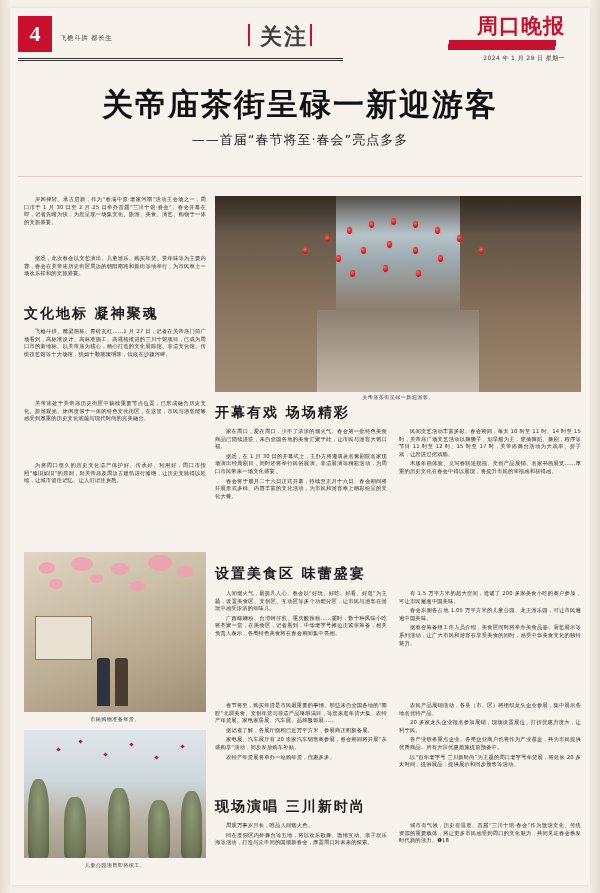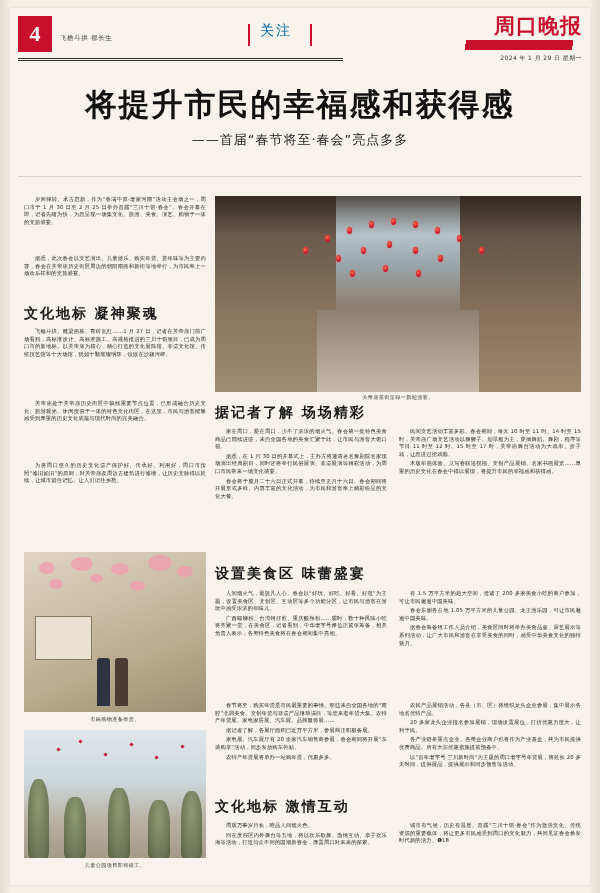--- a/index.html
+++ b/index.html
@@ -70,39 +70,39 @@
     left: 0;
     top: 46px;
     width: 325px;
     height: 1px;
     background: #333;
   }
   .section-title {
     position: absolute;
     left: 242px;
     top: 8px;
-    font-size: 14px;
-    font-weight: normal;
-    color: #0369a1;
+    font-size: 22px;
+    font-weight: bold;
+    color: #404040;
     font-family: "DejaVu Sans", sans-serif;
     letter-spacing: 2px;
   }
   .section-bar-l, .section-bar-r {
     position: absolute;
     top: 10px;
     width: 2px;
     height: 22px;
     background: #c8102e;
   }
   .section-bar-l { left: 230px; }
   .section-bar-r { left: 292px; }
 
   .nameplate {
     position: absolute;
-    right: 0;
+    right: 17px;
     top: 0;
     width: 126px;
     text-align: right;
   }
   .nameplate-title {
     font-size: 21px;
     font-weight: bold;
     color: #c8102e;
     font-family: "Liberation Serif", serif;
     letter-spacing: 1px;
@@ -269,21 +269,21 @@
     <div class="section-title">关注</div>
     <div class="section-bar-r"></div>
 
     <div class="nameplate">
       <div class="nameplate-title">周口晚报</div>
       <div class="nameplate-swoosh"></div>
       <div class="nameplate-date">2024 年 1 月 29 日  星期一</div>
     </div>
   </div>
 
-  <div class="headline">将提升市民的幸福感和获得感</div>
+  <div class="headline">关帝庙茶街呈碌一新迎游客</div>
   <div class="subheadline">——首届“春节将至·春会”亮点多多</div>
   <div class="head-rule"></div>
 
   <div class="col-text" style="left:24px; top:196px; width:182px;">
     <p>岁回律转、承古启新，作为“春满中原·老家河南”活动主会场之一，周口市于 1 月 30 日至 2 月 25 日举办首届“三川十馆·春会”。春会开幕在即，记者先睹为快，为您呈现一场集文化、旅游、美食、演艺、购物于一体的文旅盛宴。</p>
   </div>
   <div class="col-text" style="left:24px; top:255px; width:182px;">
     <p>据悉，此次春会以文艺演出、儿童游乐、购买年货、赏年味等为主要内容，春会在关帝庙历史街区周边的朝阳南路和新街等地举行，为市民奉上一场欢乐祥和的文旅盛宴。</p>
   </div>
 
@@ -350,21 +350,21 @@
     <div class="lantern" style="left:54%; top:26%;"></div>
     <div class="lantern" style="left:61%; top:30%;"></div>
     <div class="lantern" style="left:37%; top:38%;"></div>
     <div class="lantern" style="left:46%; top:35%;"></div>
     <div class="lantern" style="left:55%; top:38%;"></div>
     <div class="lantern" style="left:24%; top:26%;"></div>
     <div class="lantern" style="left:72%; top:26%;"></div>
   </div>
   <div class="caption" style="left:215px; top:394px; width:366px;">关帝庙茶街呈碌一新迎游客。</div>
 
-  <div class="sub-head" style="left:215px; top:404px; width:366px;">据记者了解 场场精彩</div>
+  <div class="sub-head" style="left:215px; top:404px; width:366px;">开幕有戏 场场精彩</div>
 
   <div class="col-text" style="left:215px; top:428px; width:172px;">
     <p>家在周口，爱在周口，少不了浓浓的烟火气。春会第一批特色美食商品已陆续进驻，来自全国各地的美食汇聚于此，让市民与游客大饱口福。</p>
     <p>据悉，在 1 月 30 日的开幕式上，主办方将邀请著名豫剧院名家现场演出经典剧目，同时还将举行民俗展演、非遗展演等精彩活动，为周口市民带来一场文化盛宴。</p>
     <p>春会将于腊月二十六日正式开幕，持续至正月十六日。春会期间将开展形式多样、内容丰富的文化活动，为市民和游客奉上精彩纷呈的文化大餐。</p>
   </div>
   <div class="col-text" style="left:399px; top:428px; width:182px;">
     <p>民间文艺活动丰富多彩。春会期间，每天 10 时至 11 时、14 时至 15 时，关帝庙广场文艺活动以舞狮子、划旱船为主，穿插舞蹈、舞剧，程序等节目 11 时至 12 时、15 时至 17 时，关帝庙舞台活动为大戏串、折子戏，让您进过把戏瘾。</p>
     <p>木版年画体验、义写春联送祝福、文创产品展销、名家书画展览……厚重的历史文化在春会中得以展现，将提升市民的幸福感和获得感。</p>
   </div>
@@ -388,21 +388,21 @@
     <p>家电展、汽车展厅有 20 余家汽车销售商参展，春会期间将开展“东盛购享”活动，同步发放购车补贴。</p>
     <p>农特产年货展将单办一站购年货，优惠多多。</p>
   </div>
   <div class="col-text" style="left:399px; top:702px; width:182px;">
     <p>农民产品展销活动，各县（市、区）将组织龙头企业参展，集中展示各地名优特产品。</p>
     <p>20 多家龙头企业报名参加展销，现场设置展位，打折优惠力度大，让利于民。</p>
     <p>各产业链条重点企业、各类企业商户也将作为产业基金，共为市民提供优质商品。所有大宗优惠措施提前预备中。</p>
     <p>以“百年老字号 三川新时尚”为主题的周口老字号年货展，将延长 20 多天时间，提供展品，提供展示和同步预售等活动。</p>
   </div>
 
-  <div class="sub-head" style="left:215px; top:798px; width:366px;">文化地标 激情互动</div>
+  <div class="sub-head" style="left:215px; top:798px; width:366px;">现场演唱 三川新时尚</div>
 
   <div class="col-text" style="left:215px; top:822px; width:172px;">
     <p>周观万事岁月长，唯品人间烟火色。</p>
     <p>同在度假区内外舞台等五地，将以欢乐歌舞、激情互动、亲子欢乐海等活动，打造与众不同的国潮新春会，厚置周口对未来的探索。</p>
   </div>
   <div class="col-text" style="left:399px; top:822px; width:182px;">
     <p>城市有气候，历史有温度。首届“三川十馆·春会”作为激活文化、传统资源的重要载体，将让更多市民感受到周口的文化魅力，共同见证春会焕发时代新的活力。❶18</p>
   </div>
 </div>
 

